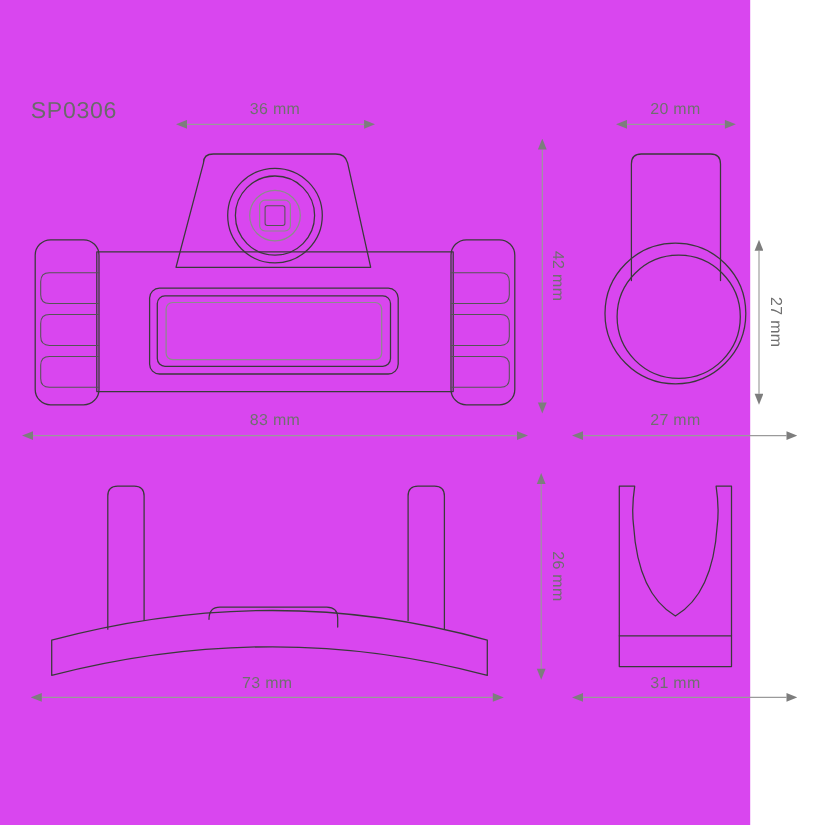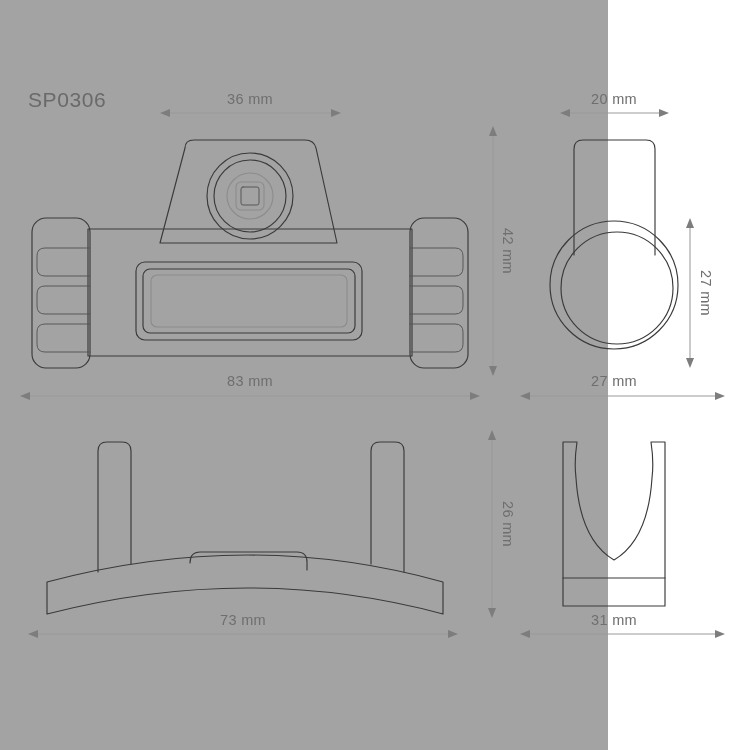--- a/index.html
+++ b/index.html
@@ -11,23 +11,23 @@
   body {
     width: 750px;
     height: 750px;
     font-family: "Liberation Sans", sans-serif;
     overflow: hidden;
     position: relative;
   }
   #sheet {
     position: absolute;
     left: 0; top: 0;
-    width: 608px;
+    width: 682px;
     height: 750px;
-    background: #a3a3a3;
+    background: #d946ef;
   }
   svg.drawing {
     position: absolute;
     left: 0; top: 0;
     width: 750px;
     height: 750px;
     display: block;
   }
   .part-line {
     fill: none;

